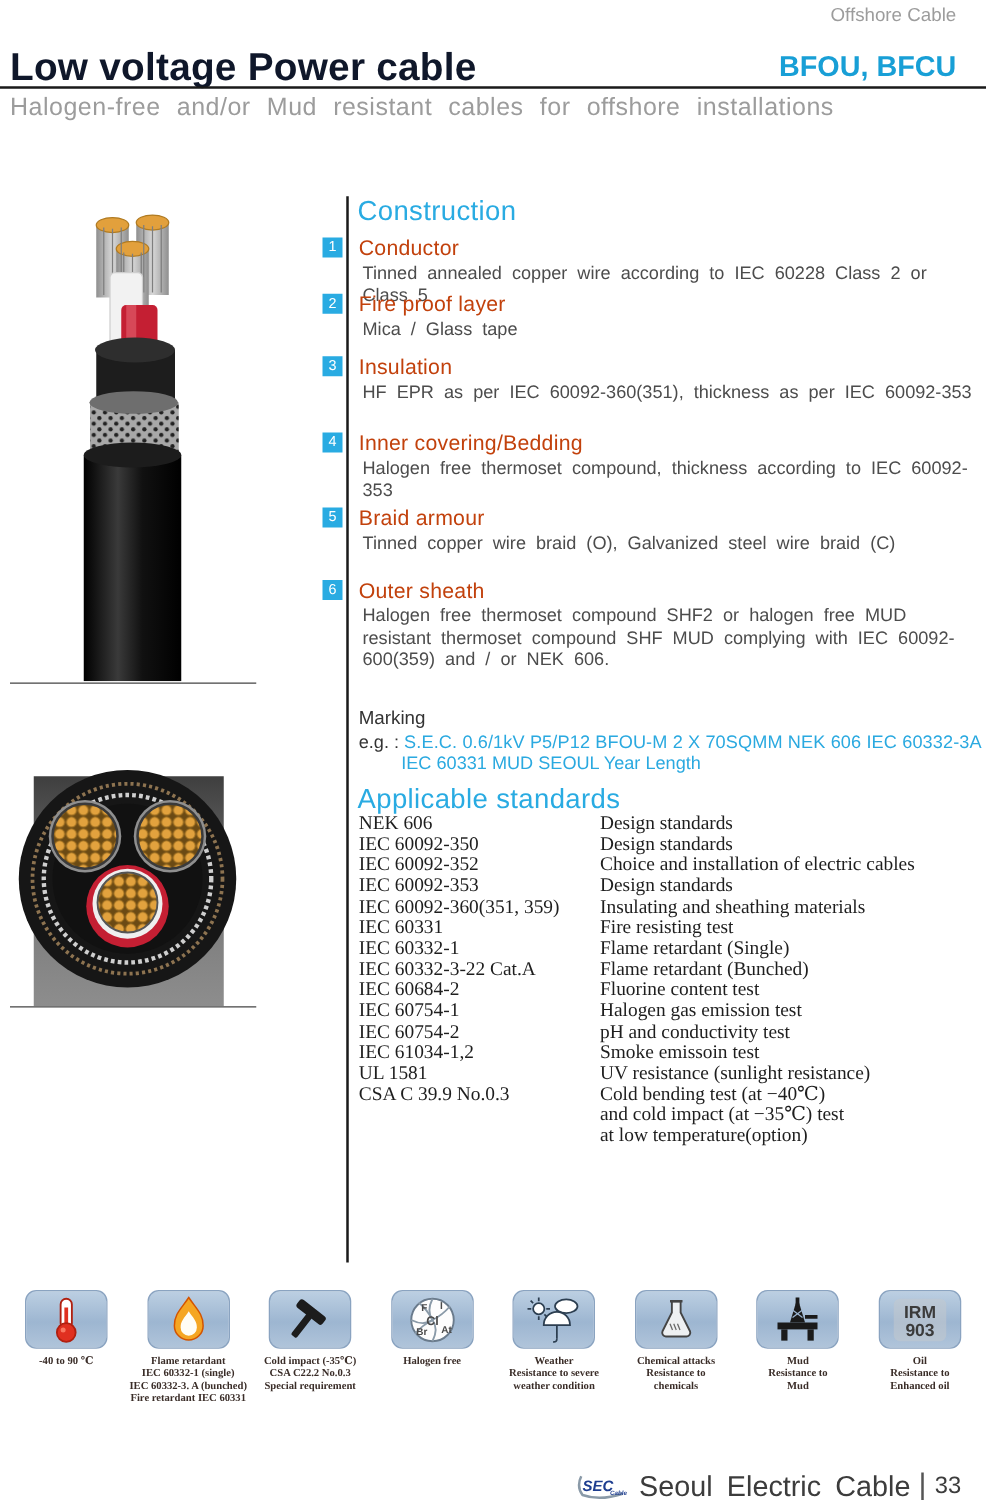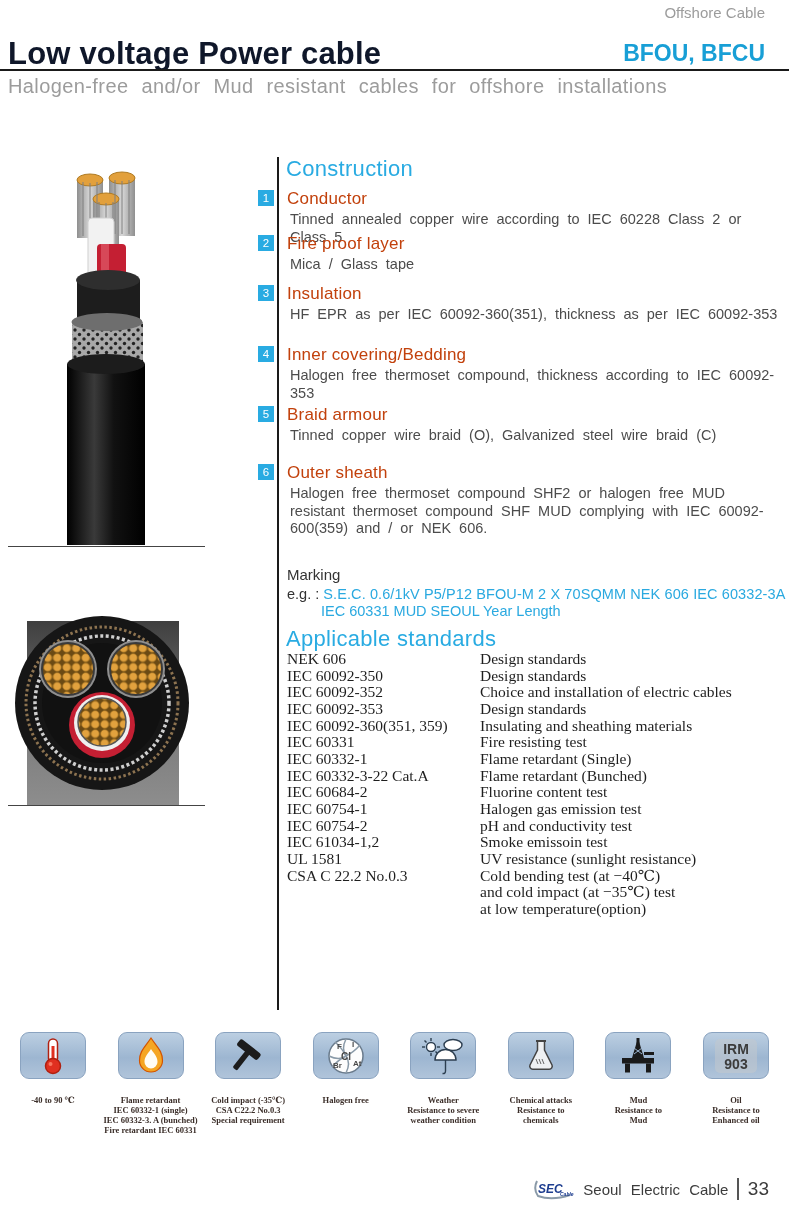--- a/index.html
+++ b/index.html
@@ -42,26 +42,26 @@
   .srow{display:flex;line-height:16.65px;}
   .scode{width:193px;flex:none;}
   .sdesc{flex:1;white-space:pre-line;}
 
   
   .badges{position:absolute;left:0;right:0;top:1032px;display:flex;justify-content:space-between;padding:0 5px;}
   .badge{width:96px;display:flex;flex-direction:column;align-items:center;}
   .badge-box{width:64px;height:45px;border-radius:9px;flex:none;
              background:linear-gradient(180deg,#bccfe2 0%,#9db6d1 55%,#b0c4da 100%);
              border:1px solid #8aa3c0;display:flex;align-items:center;justify-content:center;}
-  .badge-caption{margin-top:16px;font-family:"Liberation Serif","DejaVu Serif",serif;font-weight:bold;
+  .badge-caption{margin-top:4px;font-family:"Liberation Serif","DejaVu Serif",serif;font-weight:bold;
                  font-size:8.5px;line-height:10px;color:#3a2d28;text-align:center;white-space:pre-line;}
 
   
   .footer{position:absolute;top:1176px;right:20px;display:flex;align-items:center;gap:9px;height:26px;text-align:right;}
-  .brand{font-size:15px;color:#3c3c3c;word-spacing:5px;}
+  .brand{font-size:23px;color:#3c3c3c;word-spacing:5px;}
   .footer-sep{width:1.5px;height:22px;background:#555;}
   .pageno{font-size:19px;color:#3c3c3c;}
 </style>
 </head>
 <body>
 
 <div class="page">
 
   <div class="category">Offshore Cable</div>
   <div class="title">Low voltage Power cable</div>
@@ -249,21 +249,21 @@
       </div>
     <div class="srow">
         <span class="scode">IEC 61034-1,2</span>
         <span class="sdesc">Smoke emissoin test</span>
       </div>
     <div class="srow">
         <span class="scode">UL 1581</span>
         <span class="sdesc">UV resistance (sunlight resistance)</span>
       </div>
     <div class="srow">
-        <span class="scode">CSA C 22.2 No.0.3</span>
+        <span class="scode">CSA C 39.9 No.0.3</span>
         <span class="sdesc">Cold bending test (at −40℃)
 and cold impact (at −35℃) test
 at low temperature(option)</span>
       </div>
   </div>
 
   <div class="badges">
 
     <div class="badge">
       <div class="badge-box">

